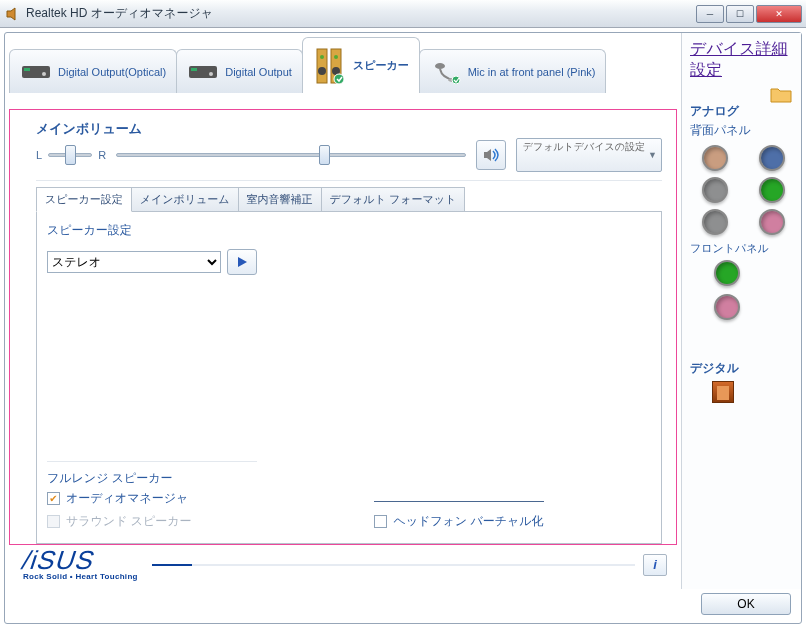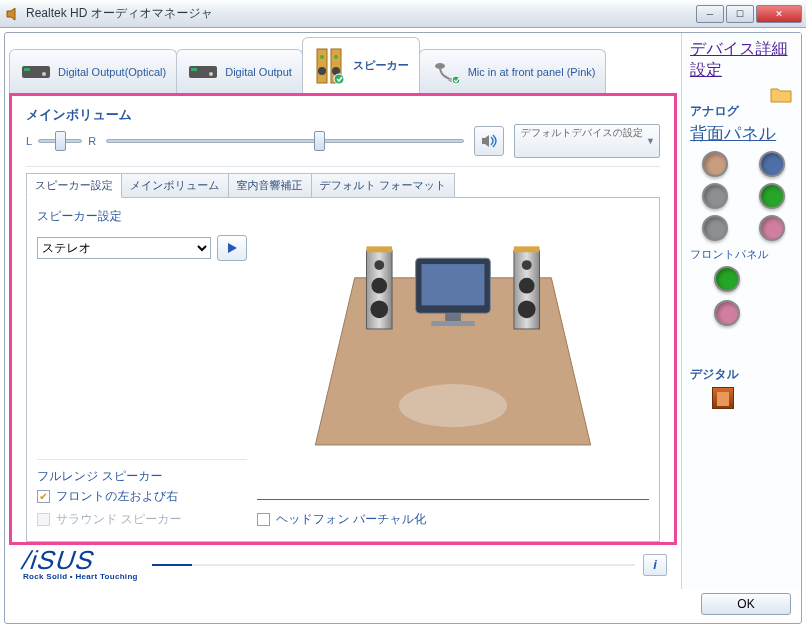--- a/index.html
+++ b/index.html
@@ -30,21 +30,21 @@
   display: flex; align-items: center; gap: 6px; padding: 6px 10px;
   border: 1px solid #bcc6d0; border-bottom: none;
   background: linear-gradient(#fafcfe,#dfe6ef);
   border-radius: 6px 6px 0 0; font-size: 11px; color: #2b5aa0; cursor: pointer;
   margin-right: -1px; align-self: flex-end; height: 44px;
 }
 .devtab.active { background: #fff; height: 56px; z-index: 2; position: relative; font-weight: bold; }
 .devico { width: 32px; height: 24px; display: inline-flex; }
 .devico.big { width: 34px; height: 38px; }
 
-.mainbox { border: 3px solid #ec4899; background: #fff; flex: 1; padding: 10px 14px 0 14px; display: flex; flex-direction: column; min-height: 0; }
+.mainbox { border: 1px solid #ec4899; background: #fff; flex: 1; padding: 10px 14px 0 26px; display: flex; flex-direction: column; min-height: 0; margin-top: 16px; }
 
 .volrow { display: flex; align-items: center; gap: 10px; padding-bottom: 8px; border-bottom: 1px solid #e3e8ee; }
 .voltitle { font-size: 13px; font-weight: bold; color: #2b5aa0; }
 .lrlabels { display: flex; gap: 2px; font-size: 11px; color: #4a6e9e; align-items: center; }
 .bal { width: 44px; margin: 0 4px; }
 .mainvol { flex: 1; }
 input[type=range].win {
   -webkit-appearance: none; height: 4px; background: #c8d0d9; border: 1px solid #9fb0c2; border-radius: 2px;
 }
 input[type=range].win::-webkit-slider-thumb {
@@ -66,21 +66,21 @@
 select.win { font-size: 12px; height: 22px; border:1px solid #9fb0c2; background:#fff; flex:1; }
 .playbtn { width: 30px; height: 26px; border:1px solid #9fb0c2; border-radius:3px; background:linear-gradient(#fdfeff,#e4ecf5); display:flex; align-items:center; justify-content:center; cursor:pointer;}
 .playbtn svg { fill:#2758b8; }
 
 .fullrange { margin-top: auto; border-top: 1px solid #e3e8ee; padding-top: 8px; }
 .chk { display:flex; align-items:center; gap:6px; font-size:12px; color:#2b5aa0; padding: 3px 0;}
 .chk.disabled { color:#aab4c1; }
 .chkbox { width:13px; height:13px; border:1px solid #8ea2b8; background:#fff; display:inline-flex; align-items:center; justify-content:center; font-size:10px; color:#e08a1c; }
 .chk.disabled .chkbox { border-color:#cdd5de; background:#f3f5f8; }
 
-.stage { flex:1; display:flex; flex-direction:column; }
+.stage { flex:1; display:flex; flex-direction:column;align-items:center; }
 .scene { flex:1; position:relative; }
 .floor { position:absolute; left:10px; right:10px; top:60px; bottom:30px; }
 .floor svg { width:100%; height:100%; overflow: visible; }
 .hpvrow { border-top: 1px solid #4a6790; margin-top: 4px; padding-top: 8px; }
 
 .right a { color:#4c1d95; text-decoration: underline; font-size:16px; }
 .right .sect { font-size:12px; color:#2b5aa0; font-weight: bold; }
 .jackgrid { display:grid; grid-template-columns: 1fr 1fr; gap:6px; margin: 6px 0; justify-items:center;}
 .jack { width:26px; height:26px; border-radius:50%; border:2px solid #888; box-shadow: inset 2px 2px 4px rgba(0,0,0,.3), 0 2px 3px rgba(0,0,0,.25); cursor:pointer;}
 .jack.single { margin: 4px 0 0 24px;}
@@ -207,21 +207,21 @@
               <svg width="14" height="14" viewBox="0 0 14 14">
                       <path d="M3 2 L12 7 L3 12 Z"></path>
                     </svg>
             </div>
           </div>
 
           <div class="fullrange">
             <div class="cfglabel">フルレンジ スピーカー</div>
             <label class="chk">
               <span class="chkbox">✔</span>
-              <span>フロントの左および右</span>
+              <span>オーディオマネージャ</span>
             </label>
             <label class="chk disabled">
               <span class="chkbox"></span>
               <span>サラウンド スピーカー</span>
             </label>
           </div>
         </div>
 
         <div class="stage">
           <div class="scene">
@@ -281,21 +281,21 @@
   </div>
 
   <div class="right">
     <a href="#">デバイス詳細設定</a>
     <span class="folder">
       <svg viewBox="0 0 24 18">
               <path d="M2 4 h7 l2 2 h11 v11 h-20 z" fill="#f6c667" stroke="#c98f1e"></path>
             </svg>
     </span>
     <div class="sect">アナログ</div>
-    <div style="font-size:17px; color:#2b5aa0; margin-top:2px;text-decoration:underline;">背面パネル</div>
+    <div style="font-size:12px; color:#2b5aa0; margin-top:2px;">背面パネル</div>
     <div class="jackgrid">
       <div class="jack" style="background:#c99d80"></div>
       <div class="jack" style="background:#4e6fa8"></div>
       <div class="jack" style="background:#8e8f90"></div>
       <div class="jack" style="background:#26a626"></div>
       <div class="jack" style="background:#8e8f90"></div>
       <div class="jack" style="background:#d07fa0"></div>
     </div>
     <div style="font-size:11px; color:#2b5aa0; margin-top:6px;">フロントパネル</div>
     <div class="jack single" style="background:#26a626"></div>

